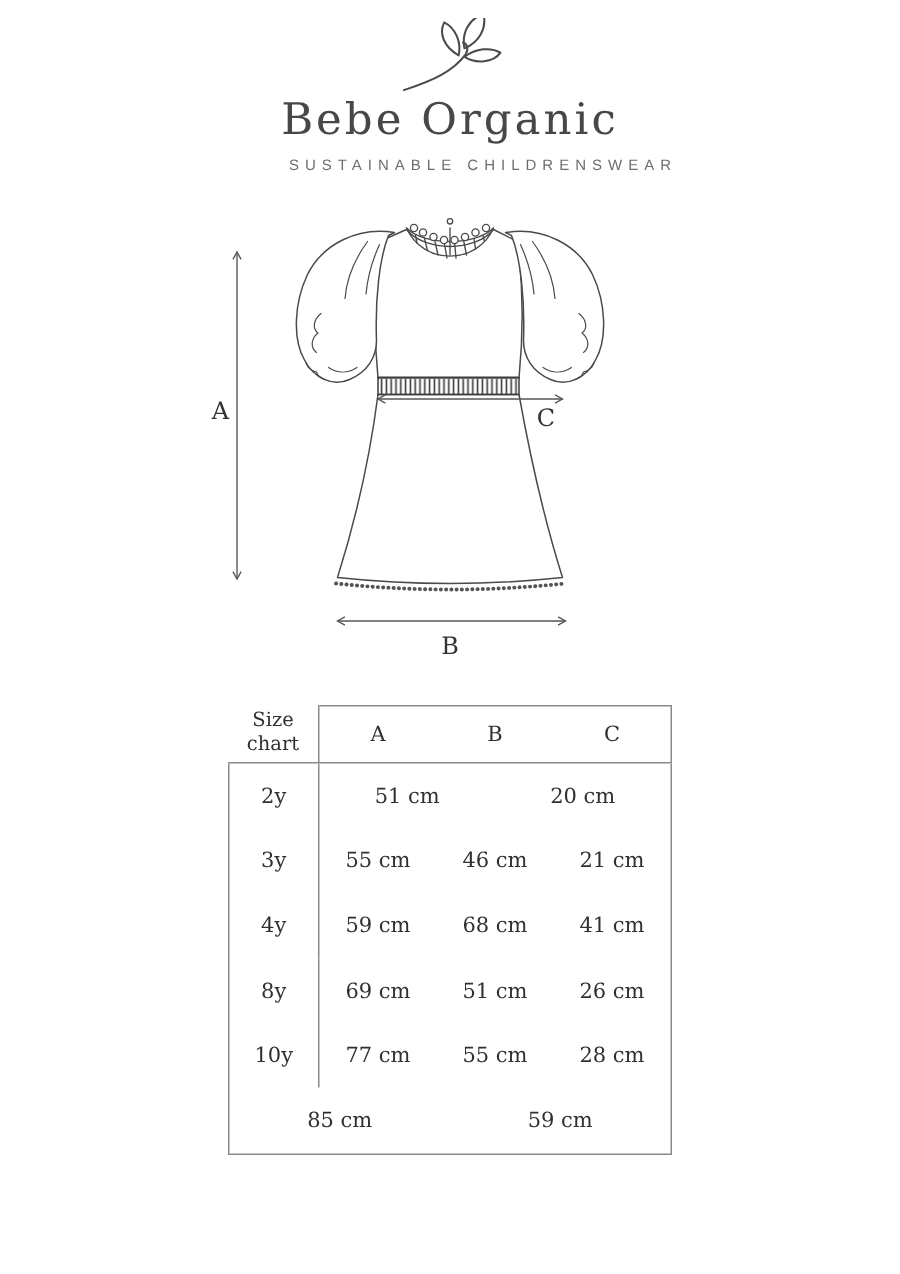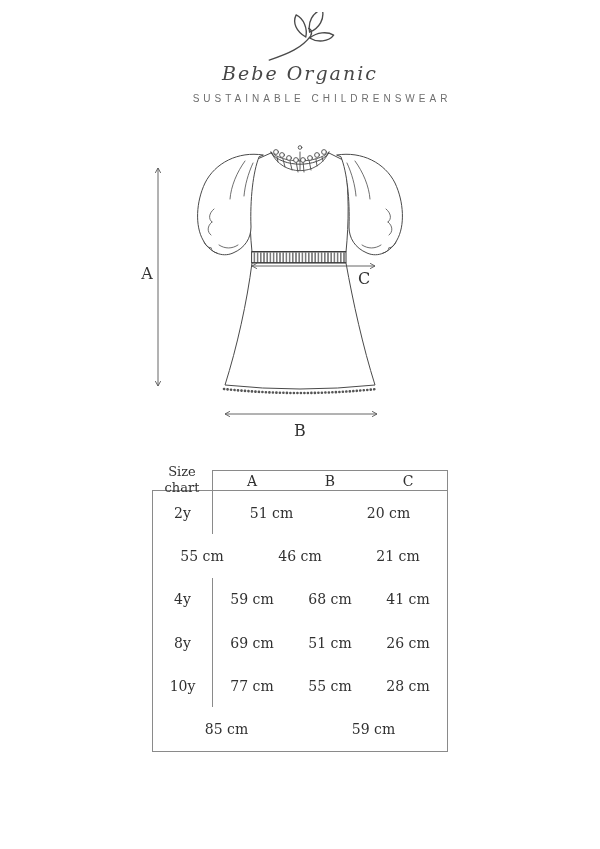--- a/index.html
+++ b/index.html
@@ -11,31 +11,31 @@
   }
   *{box-sizing:border-box;}
   html,body{margin:0;padding:0;}
   body{
     width:600px;height:849px;background:#ffffff;position:relative;overflow:hidden;
     font-family:"DejaVu Serif", serif;color:var(--ink);
   }
   .brand{position:absolute;top:0;left:0;width:600px;text-align:center;}
   .brand-icon{display:block;margin:12px auto 0 auto;}
   .brand-name{
-    margin-top:0;font-style:italic;font-weight:400;font-size:19px;
+    margin-top:0;font-weight:400;font-size:29px;
     letter-spacing:2px;color:#474747;
   }
   .brand-tagline{
     margin-top:9px;font-family:"Liberation Sans", sans-serif;font-size:10px;
     letter-spacing:4px;color:var(--tagline);margin-left:44px;
   }
   .diagram-svg{position:absolute;top:140px;left:0;}
 
   .size-table{position:absolute;top:470px;left:152px;width:296px;font-size:14px;color:#303030;}
-  .t-header{display:flex;height:21px;border-bottom:1px solid var(--border);}
+  .t-header{display:flex;height:39px;border-bottom:1px solid var(--border);}
   .t-corner{
     width:61px;border-right:1px solid var(--border);
     display:flex;align-items:center;justify-content:center;text-align:center;
     font-size:13px;line-height:1.2;
   }
   .t-cols{flex:1;display:flex;border-top:1px solid var(--border);border-right:1px solid var(--border);}
   .t-col{flex:1;display:flex;align-items:center;justify-content:center;}
   .t-body{border-left:1px solid var(--border);border-right:1px solid var(--border);border-bottom:1px solid var(--border);}
   .t-row{display:flex;height:43.3px;}
   .t-size{width:60px;border-right:1px solid var(--border);display:flex;align-items:center;justify-content:center;}
@@ -132,20 +132,21 @@
       <div class="t-col">C</div>
     </div>
   </div>
   <div class="t-body">
       <div class="t-row">
     <div class="t-size">2y</div>
     <div class="t-cell">51 cm</div>
     <div class="t-cell">20 cm</div>
   </div>
       <div class="t-row">
+    <div class="t-size">3y</div>
     <div class="t-cell">55 cm</div>
     <div class="t-cell">46 cm</div>
     <div class="t-cell">21 cm</div>
   </div>
       <div class="t-row">
     <div class="t-size">4y</div>
     <div class="t-cell">59 cm</div>
     <div class="t-cell">68 cm</div>
     <div class="t-cell">41 cm</div>
   </div>

